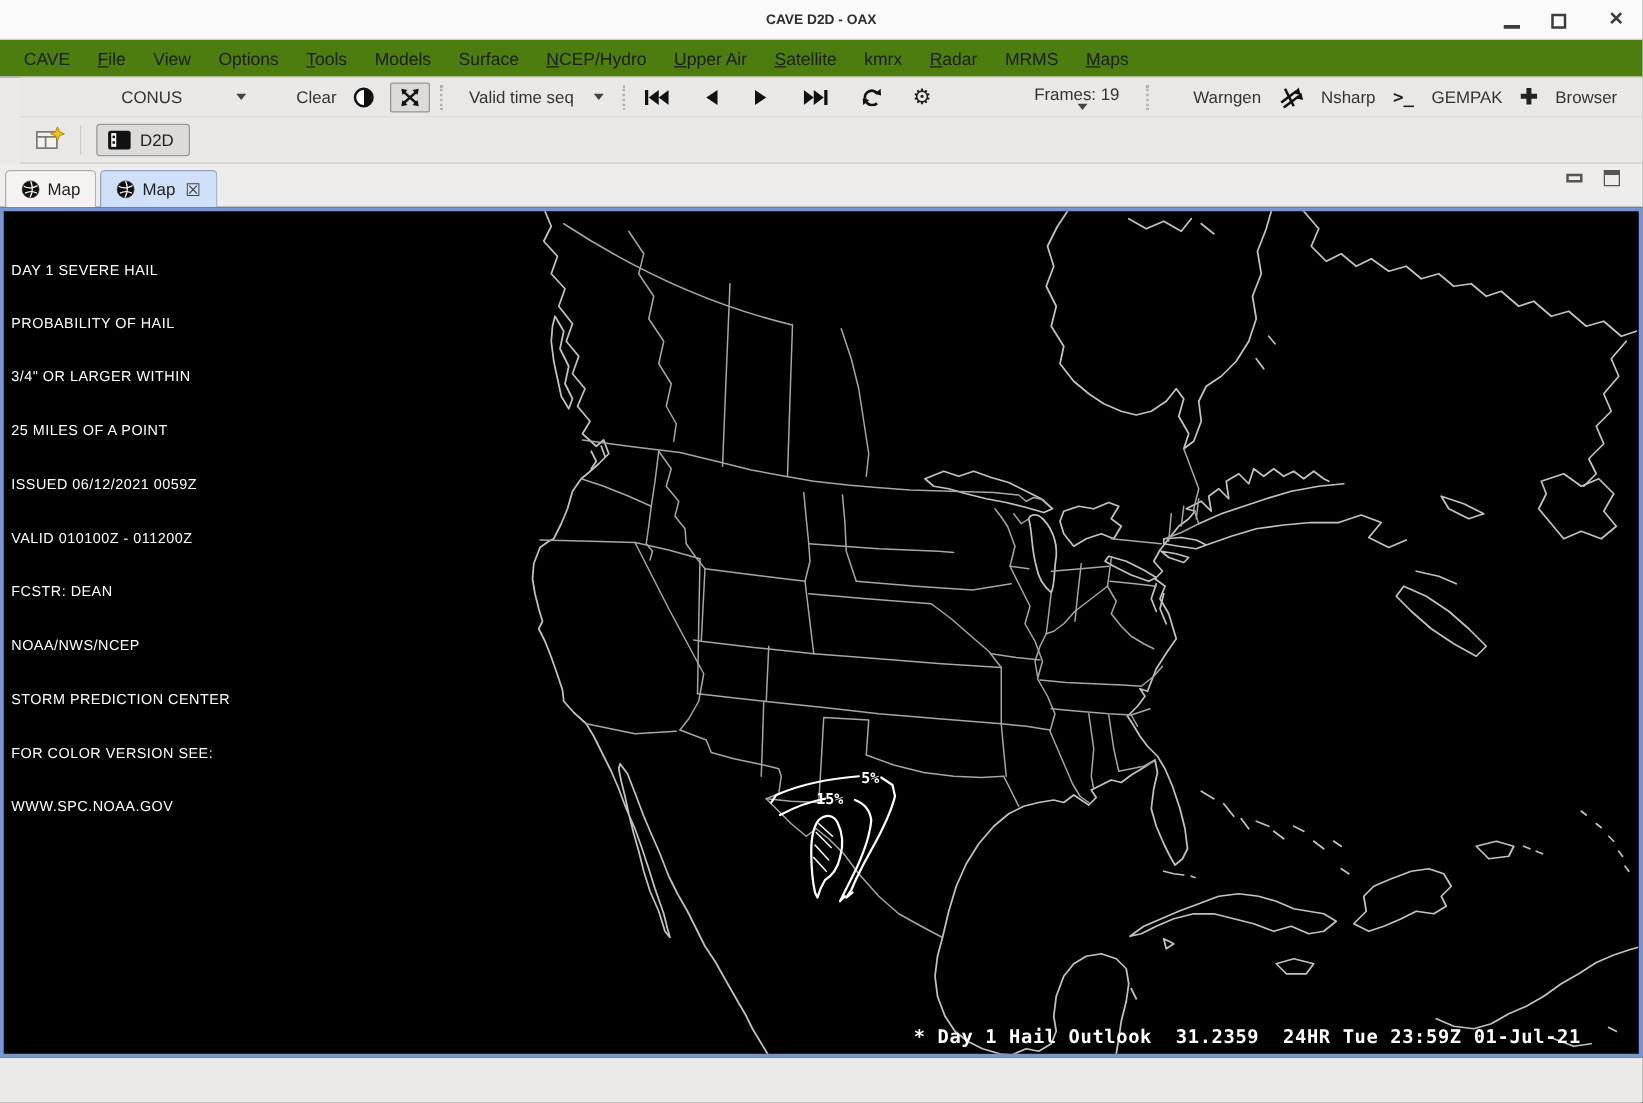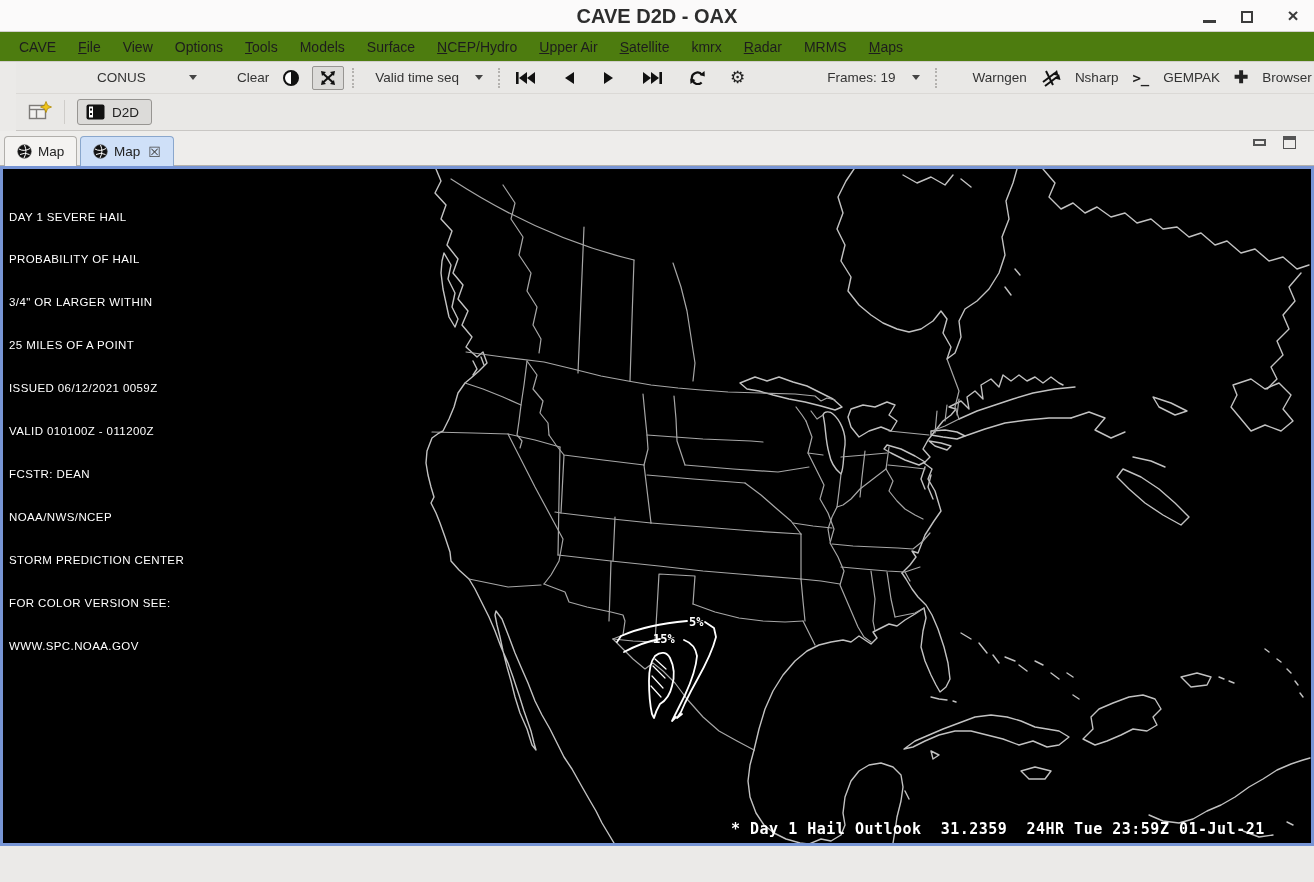--- a/index.html
+++ b/index.html
@@ -4,21 +4,21 @@
 <style>
   * { margin:0; padding:0; box-sizing:border-box; }
   html,body { width:1314px; height:882px; overflow:hidden; background:#ebeae8;
     font-family:"Liberation Sans", sans-serif; }
   .abs { position:absolute; }
   #app { position:relative; width:1314px; height:882px; background:#ebeae8; }
 
   
   #titlebar { left:0; top:0; width:1314px; height:32px; background:#fbfafa;
     border-bottom:1px solid #d2d0cd; }
-  #title-text { width:100%; text-align:center; line-height:32px; font-size:20px;
+  #title-text { width:100%; text-align:center; line-height:32px; font-size:11px;
     font-weight:bold; color:#2d2d2d; }
   .winbtn { top:0; width:30px; height:32px; text-align:center; line-height:32px;
     color:#3c3c3c; cursor:default; }
   #btn-min-glyph { left:1203px; top:20px; width:13px; height:3px; background:#3c3c3c; }
   #btn-max-glyph { left:1241px; top:11px; width:12px; height:12px; border:2px solid #3c3c3c; }
   #btn-close { left:1278px; font-size:19px; font-weight:bold; }
 
   
   #menubar { left:0; top:32px; width:1314px; height:30px; background:#4d7c0f;
     border-bottom:1px solid #d0cecb; display:flex; align-items:center; padding-left:8px; }
@@ -30,21 +30,21 @@
     border-bottom:1px solid #dbd9d6; display:flex; align-items:center; font-size:13.5px; color:#333; }
   .tb-text { padding:0 6px; }
   .dd-arrow { display:inline-block; width:0; height:0; border-left:4px solid transparent;
     border-right:4px solid transparent; border-top:5px solid #444; margin-left:10px; vertical-align:middle; }
   .tb-sep { width:1px; height:20px; border-left:2px dotted #b4b2af; margin:0 8px; }
   .tb-btn { display:flex; align-items:center; padding:3px 6px; border:1px solid transparent; }
   .tb-btn.pressed { background:#dcdbd9; border:1px solid #979592; border-radius:2px; }
   .contrast-circle { width:16px; height:16px; border-radius:50%; border:2px solid #111;
     background:linear-gradient(90deg,#fff 0 50%, #111 50% 100%); }
   .icon-svg { display:block; }
-  #frames-dd { margin-left:4px; }
+  #frames-dd { margin-left:4px;flex-direction:column; }
   .right-cluster { display:flex; align-items:center; }
   .nsharp-prompt { font-family:"DejaVu Sans Mono", monospace; font-weight:bold; font-size:14px; color:#222; }
   .plus-glyph { font-size:17px; font-weight:bold; color:#222; }
 
   
   #toolbar2 { left:16px; top:94px; width:1314px; height:37px; background:#e9e8e6;
     border-bottom:1px solid #c9c7c4; display:flex; align-items:center; }
   .tb2-sep { width:1px; height:24px; background:#cfcdca; margin:0 12px; }
   #d2d-btn { display:flex; align-items:center; gap:7px; padding:4px 12px 4px 8px;
     background:#dcdbd9; border:1px solid #979592; border-radius:3px; font-size:13.5px; color:#222; }

